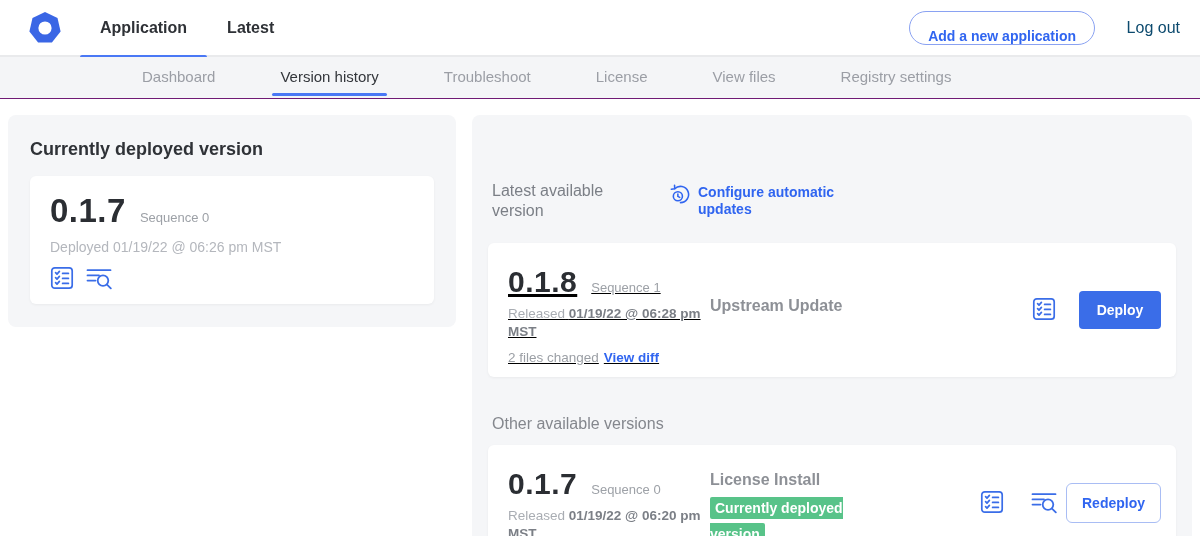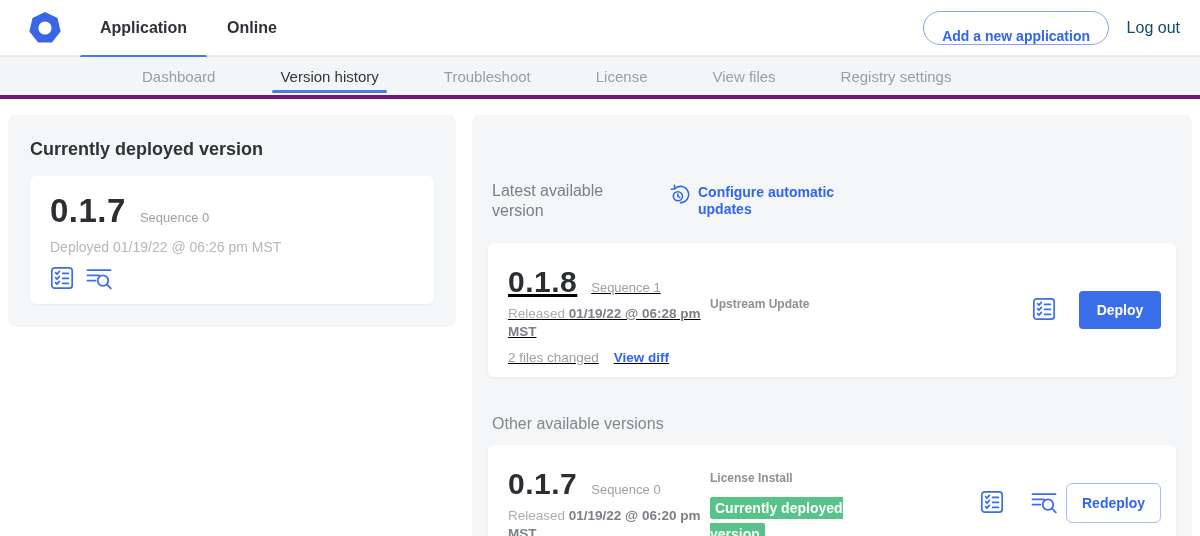--- a/index.html
+++ b/index.html
@@ -6,25 +6,25 @@
   html,body { background:#fff; }
   body { font-family:"Liberation Sans", sans-serif; }
   .screen { position:relative; width:1200px; height:536px; background:#fff; overflow:hidden; }
 
   
   .top-nav { position:absolute; left:0; top:0; width:1200px; height:57px; background:#fff; border-bottom:2px solid #e9eaec; }
   .logo { position:absolute; left:28px; top:11px; width:34px; height:34px; }
   .top-tabs { position:absolute; left:80px; top:0; height:57px; display:flex; }
   .top-tab { position:relative; padding:0 20px; line-height:55px; font-size:16px; font-weight:600; color:#2e3136; cursor:pointer; }
   .top-tab.active::after { content:""; position:absolute; left:0; right:0; bottom:-2px; height:4px; background:#4a78f5; border-radius:2px; }
-  .add-app-btn { position:absolute; right:91px; top:11px; height:34px; padding:16px 18px; background:#fff; border:1px solid #8aa2f2; border-radius:17px; color:#3065f0; font-family:"Liberation Sans", sans-serif; font-size:14px; font-weight:700; cursor:pointer; }
+  .add-app-btn { position:absolute; right:105px; top:11px; height:34px; padding:16px 18px; background:#fff; border:1px solid #8aa2f2; border-radius:17px; color:#3065f0; font-family:"Liberation Sans", sans-serif; font-size:14px; font-weight:700; cursor:pointer; }
   .logout { position:absolute; right:14px; top:0; line-height:55px; font-size:16px; color:#0c4a6e; cursor:pointer; padding:0 6px; }
 
   
-  .sub-nav { position:absolute; left:0; top:57px; width:1200px; height:42px; background:#f4f5f7; border-bottom:4px solid #701a75; display:flex; padding-left:134px; }
+  .sub-nav { position:absolute; left:0; top:57px; width:1200px; height:42px; background:#f4f5f7; border-bottom:1px solid #701a75; display:flex; padding-left:134px; }
   .sub-tab { position:relative; padding:0 8px; margin-right:49px; line-height:40px; font-size:15px; font-weight:500; color:#9b9ea5; cursor:pointer; white-space:nowrap; }
   .sub-tab.active { color:#33363b; }
   .sub-tab.active::after { content:""; position:absolute; left:0; right:0; bottom:2px; height:3px; background:#4a78f5; border-radius:1.5px; }
 
   
   .deployed-panel { position:absolute; left:8px; top:115px; width:448px; height:212px; background:#f5f6f8; border-radius:8px; padding:24px 22px; }
   .panel-title { font-size:18px; font-weight:700; color:#2f3237; }
   .deployed-card { margin-top:16px; height:128px; background:#fff; border-radius:6px; box-shadow:0 1px 3px rgba(0,0,0,.05); padding:16px 20px; }
   .version-row { display:flex; align-items:baseline; gap:14px; }
   .version-number { font-size:33px; font-weight:700; color:#2b2e33; letter-spacing:.5px; }
@@ -44,23 +44,23 @@
   .act-diff { margin-left:auto; align-items:center; margin-right:2px; }
 
   .version-card { position:relative; background:#fff; border-radius:6px; box-shadow:0 1px 3px rgba(0,0,0,.05); padding:22px 0 0 20px; }
   .card-latest { margin-top:22px; height:134px;text-decoration:underline; }
   .card-other  { margin-top:12px; height:120px; }
   .card-left { width:230px; }
   .card-version { font-size:30px; font-weight:700; color:#2b2e33; letter-spacing:.5px; }
   .released { margin-top:6px; width:205px; font-size:13.5px; line-height:18px; }
   .rel-label { color:#a9adb3; }
   .rel-date { color:#7b7f86; font-weight:600; }
-  .files-row { margin-top:9px; font-size:13.5px; color:#9b9fa5; display:flex; gap:15px; }
+  .files-row { margin-top:9px; font-size:13.5px; color:#9b9fa5; display:flex; gap:5px; }
   .view-diff { color:#3065f0; font-weight:600; cursor:pointer; }
-  .card-source { position:absolute; left:222px; font-size:12px; font-weight:600; color:#8d9096; }
+  .card-source { position:absolute; left:222px; font-size:16px; font-weight:600; color:#8d9096; }
   .src-latest { top:54px; }
   .src-other { top:26px; }
   .badge-wrap { position:absolute; left:222px; top:50px; width:142px; line-height:25px; }
   .status-badge { display:inline; background:#58c389; color:#fff; font-size:14px; font-weight:600; padding:3px 5px; border-radius:2px; }
   .card-icon { position:absolute; cursor:pointer; }
   .deploy-btn { position:absolute; right:15px; top:48px; width:82px; height:38px; background:#3a6de8; border:none; border-radius:4px; color:#fff; font-family:"Liberation Sans", sans-serif; font-size:14px; font-weight:700; cursor:pointer; }
   .redeploy-btn { position:absolute; right:15px; top:38px; width:95px; height:40px; background:#fff; border:1px solid #a9bdf4; border-radius:6px; color:#3065f0; font-family:"Liberation Sans", sans-serif; font-size:14px; font-weight:700; cursor:pointer; }
   .other-heading { margin-top:38px; margin-left:4px; font-size:16px; color:#84878d; }
 
   svg { display:block; }
@@ -72,21 +72,21 @@
 
   <header class="top-nav">
     <span class="logo">
       <svg viewBox="0 0 34 34" width="34" height="34">
         <polygon points="17,1 29.5,7 32.6,20.6 23.9,31.4 10.1,31.4 1.4,20.6 4.5,7" fill="#3a66e5"></polygon>
         <circle cx="17" cy="17" r="6.6" fill="#ffffff"></circle>
       </svg>
     </span>
     <nav class="top-tabs">
       <div class="top-tab active">Application</div>
-      <div class="top-tab">Online</div>
+      <div class="top-tab">Latest</div>
     </nav>
     <button class="add-app-btn">Add a new application</button>
     <div class="logout">Log out</div>
   </header>
 
   <nav class="sub-nav">
     <div class="sub-tab">Dashboard</div>
     <div class="sub-tab active">Version history</div>
     <div class="sub-tab">Troubleshoot</div>
     <div class="sub-tab">License</div>

